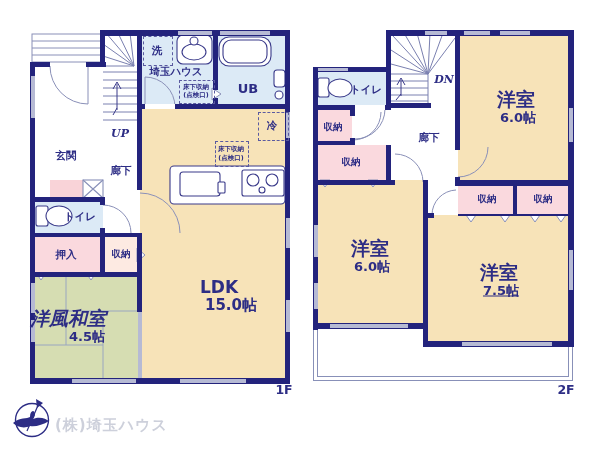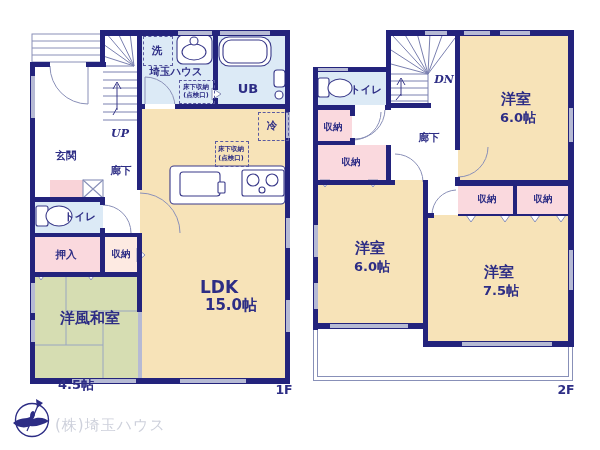--- a/index.html
+++ b/index.html
@@ -7,32 +7,32 @@
          font-family:"DejaVu Sans",sans-serif;}
   .room{position:absolute;z-index:1;}
   .svgov{position:absolute;left:0;top:0;z-index:2;pointer-events:none;}
   .wall{position:absolute;background:#23237c;z-index:3;}
   .gap{position:absolute;background:#ffffff;z-index:4;}
   .win{position:absolute;background:#b6bad4;z-index:4;}
   .slider{position:absolute;background:#b6bad4;z-index:4;}
   .dashed{position:absolute;border:1px dashed #5a5aa0;z-index:4;background:transparent;}
   .lbl{position:absolute;color:#2d2d85;transform:translate(-50%,-50%);
        white-space:nowrap;z-index:6;line-height:1;}
-  .lbl.big{font-size:15px;font-weight:bold;}
+  .lbl.big{font-size:19px;font-weight:bold;}
   .lbl.huge{font-size:17px;font-weight:bold;}
   .lbl.size{font-size:13px;font-weight:bold;}
   .lbl.sizeL{font-size:15px;font-weight:bold;}
   .lbl.med{font-size:10.5px;font-weight:bold;}
   .lbl.sm{font-size:9.5px;font-weight:bold;}
   .lbl.tiny{font-size:6.5px;font-weight:bold;}
   .lbl.stair{font-family:"DejaVu Serif",serif;font-style:italic;font-size:11px;font-weight:bold;}
   .lbl.fl{font-size:12.5px;font-weight:bold;}
   .balc{position:absolute;border:1px solid #8890b8;border-top:none;background:transparent;z-index:0;}
   #company{position:absolute;left:55px;top:416px;font-size:15px;letter-spacing:1px;
-           color:#cdd0db;z-index:6;font-weight:normal;text-align:right;}
+           color:#cdd0db;z-index:6;font-weight:bold;text-align:right;}
 </style>
 </head>
 <body>
 
 <div id="stage">
 
   <div class="room" style="left:140px;top:33px;width:75px;height:74px;background:#dceaf6;"></div>
   <div class="room" style="left:215px;top:33px;width:70px;height:74px;background:#dceaf6;"></div>
   <div class="room" style="left:140px;top:107px;width:145px;height:271px;background:#f7e3b8;"></div>
   <div class="room" style="left:32px;top:199px;width:71px;height:36px;background:#dceaf6;"></div>
@@ -239,33 +239,33 @@
   <div class="lbl tiny" style="left:196px;top:95px;">(点検口)</div>
   <div class="lbl size" style="left:248px;top:88px;">UB</div>
   <div class="lbl med" style="left:272px;top:125px;">冷</div>
   <div class="lbl tiny" style="left:231px;top:149px;">床下収納</div>
   <div class="lbl tiny" style="left:231px;top:158px;">(点検口)</div>
   <div class="lbl med" style="left:80px;top:216px;">トイレ</div>
   <div class="lbl med" style="left:66px;top:254px;">押入</div>
   <div class="lbl sm" style="left:121px;top:254px;">収納</div>
   <div class="lbl huge" style="left:219px;top:287px;">LDK</div>
   <div class="lbl sizeL" style="left:231px;top:305px;">15.0帖</div>
-  <div class="lbl big" style="left:90px;top:318px;">洋風和室</div>
-  <div class="lbl size" style="left:76px;top:336px;margin-top:48px;">4.5帖</div>
+  <div class="lbl big" style="left:68px;top:318px;font-style:italic;">洋風和室</div>
+  <div class="lbl size" style="left:87px;top:336px;">4.5帖</div>
   <div class="lbl fl" style="left:284px;top:390px;">1F</div>
 
   <div class="lbl stair" style="left:444px;top:79px;">DN</div>
   <div class="lbl med" style="left:366px;top:89px;">トイレ</div>
   <div class="lbl sm" style="left:333px;top:127px;">収納</div>
   <div class="lbl sm" style="left:351px;top:162px;">収納</div>
   <div class="lbl med" style="left:429px;top:137px;">廊下</div>
   <div class="lbl big" style="left:516px;top:99px;">洋室</div>
   <div class="lbl size" style="left:518px;top:117px;">6.0帖</div>
   <div class="lbl sm" style="left:487px;top:199px;">収納</div>
   <div class="lbl sm" style="left:543px;top:199px;">収納</div>
   <div class="lbl big" style="left:370px;top:248px;">洋室</div>
   <div class="lbl size" style="left:372px;top:266px;">6.0帖</div>
   <div class="lbl big" style="left:499px;top:272px;">洋室</div>
-  <div class="lbl size" style="left:501px;top:290px;">7.5帖</div>
+  <div class="lbl size" style="left:501px;top:290px;text-decoration:underline;">7.5帖</div>
   <div class="lbl fl" style="left:566px;top:390px;">2F</div>
 
   <div id="company">(株)埼玉ハウス</div>
 </div>
 
 </body></html>

